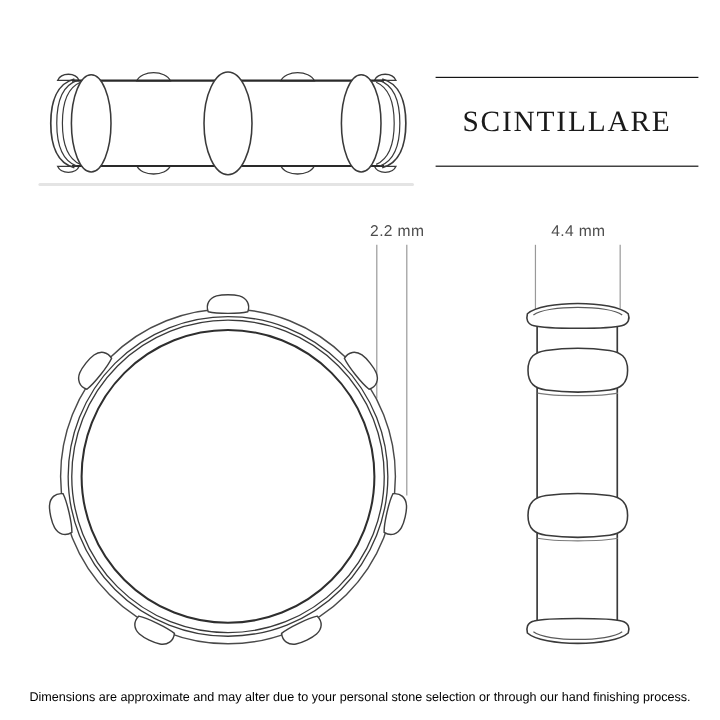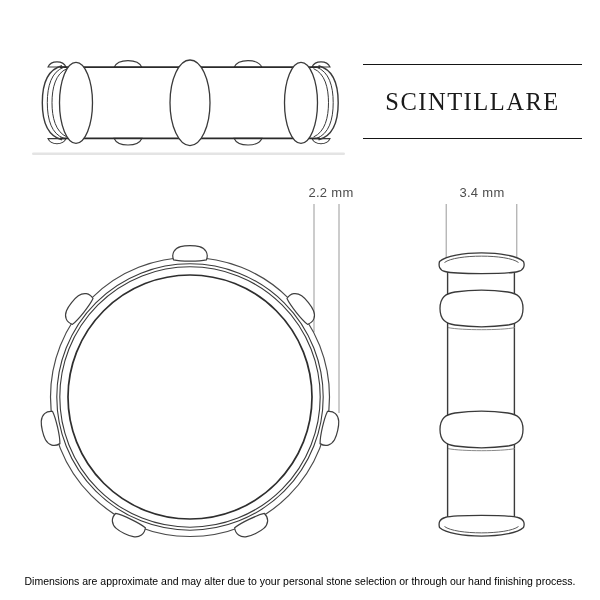--- a/index.html
+++ b/index.html
@@ -130,16 +130,16 @@
       <use href="#side-bulge" transform="translate(0,121)"></use>
     </g>
   </svg>
 
   <div class="title-block">
     <div>SCINTILLARE</div>
   </div>
 
   <div class="dim-label thickness">2.2 mm</div>
 
-  <div class="dim-label width">3.4 mm</div>
+  <div class="dim-label width">4.4 mm</div>
 
   <div class="disclaimer">Dimensions are approximate and may alter due to your personal stone selection or through our hand finishing process.</div>
 </div>
 
 </body></html>

